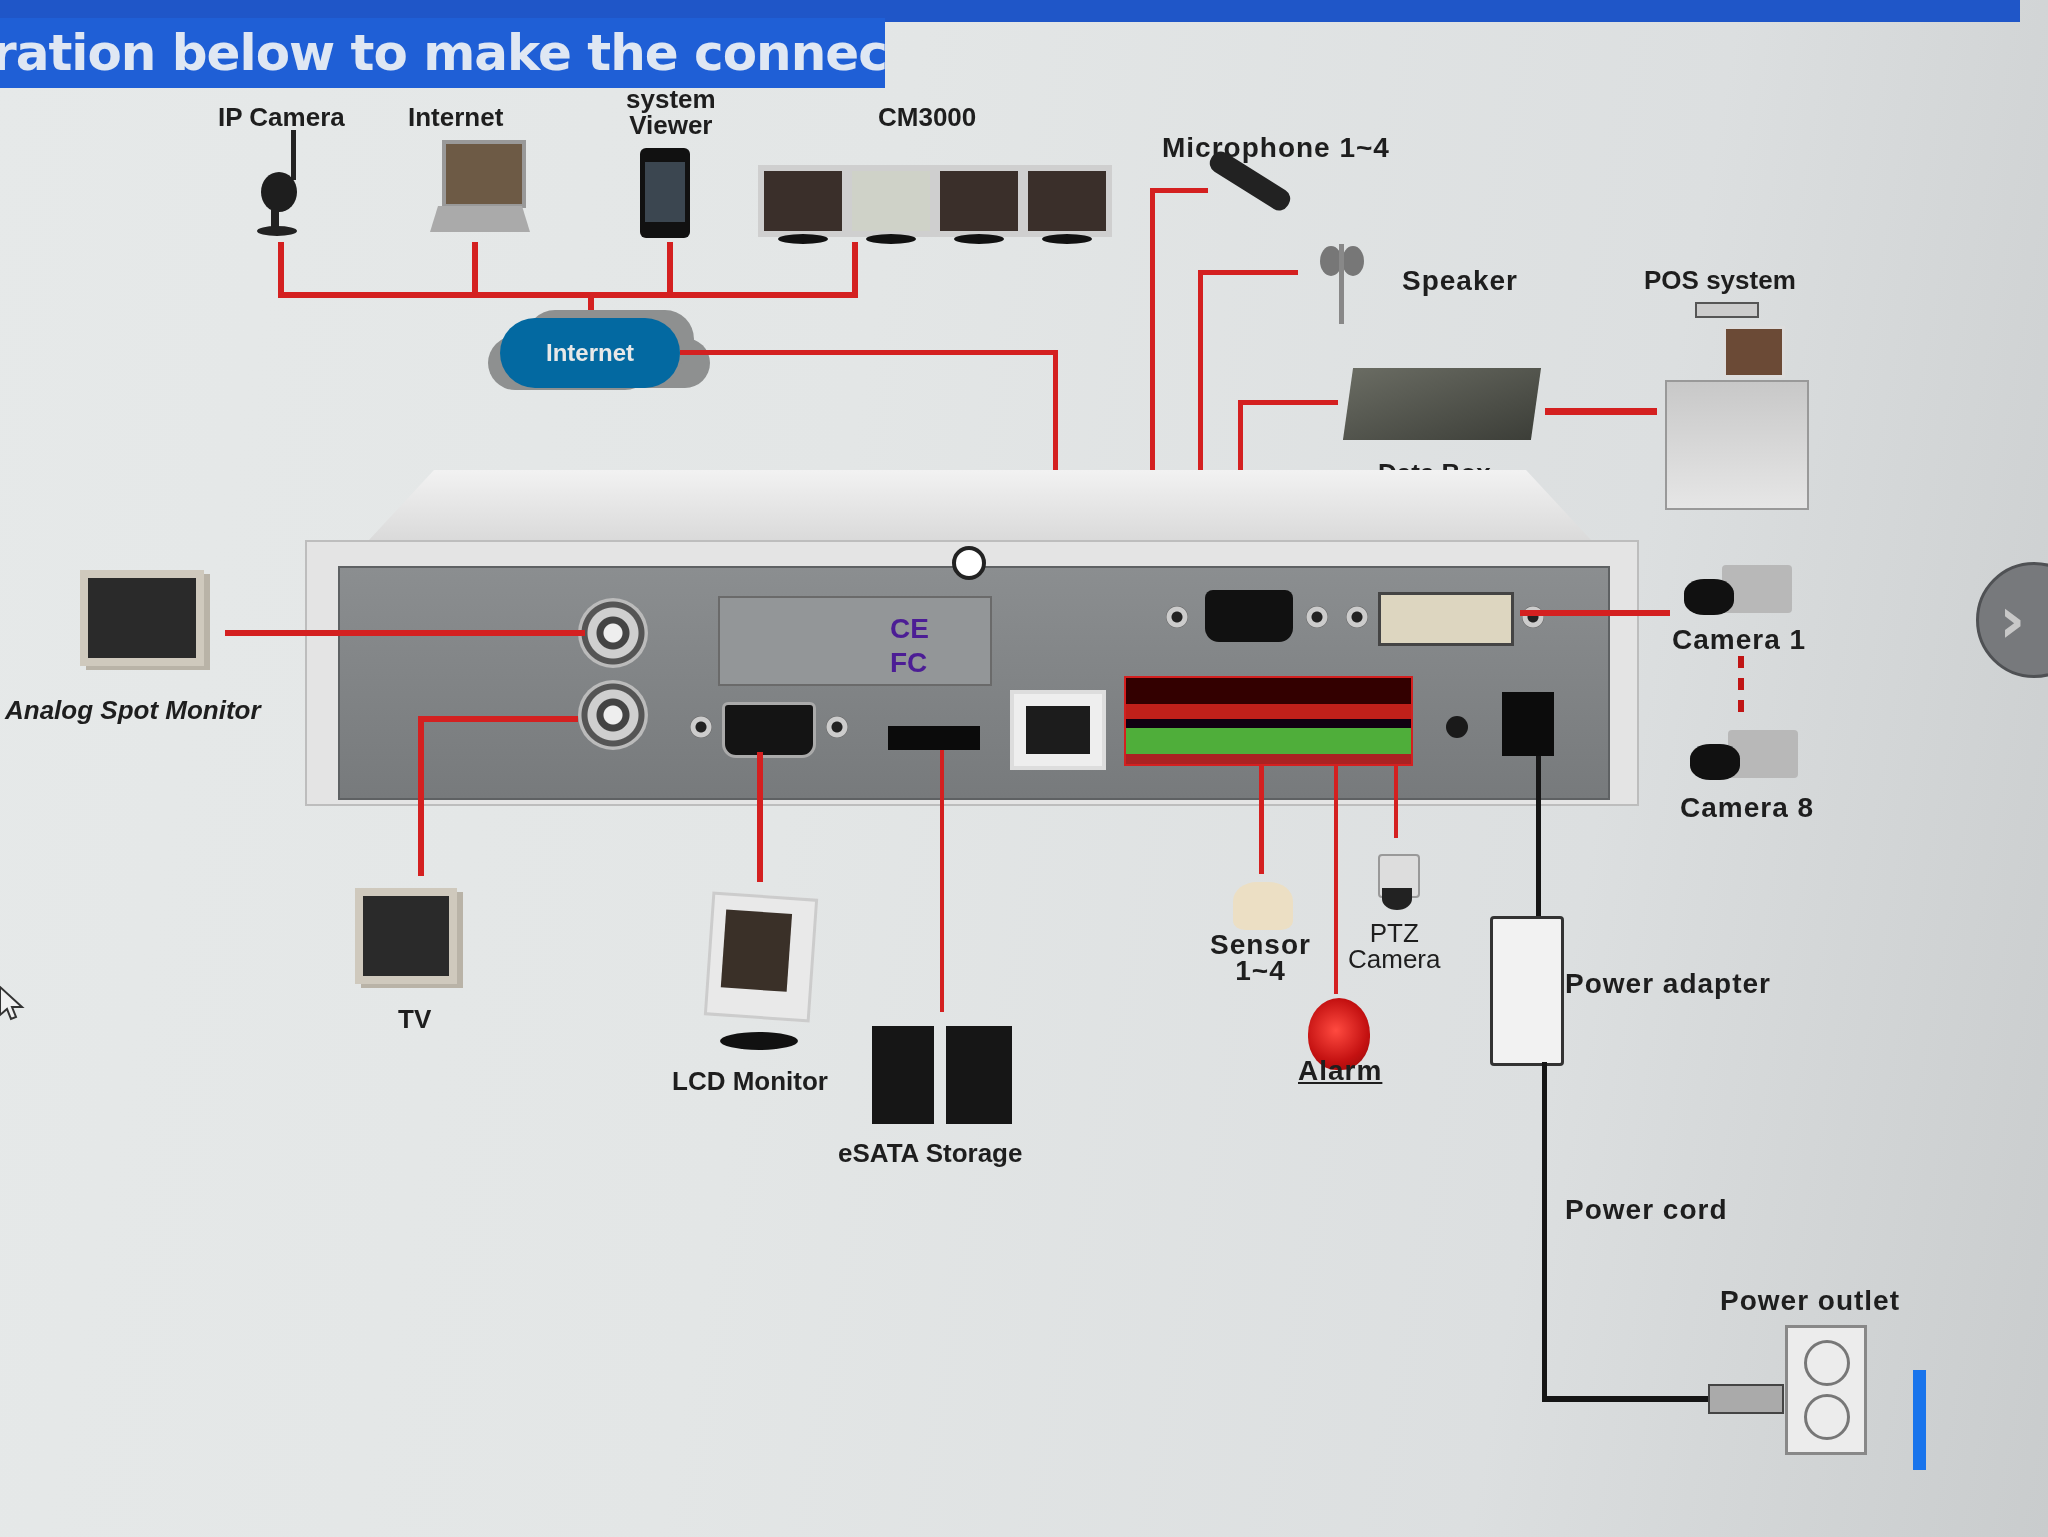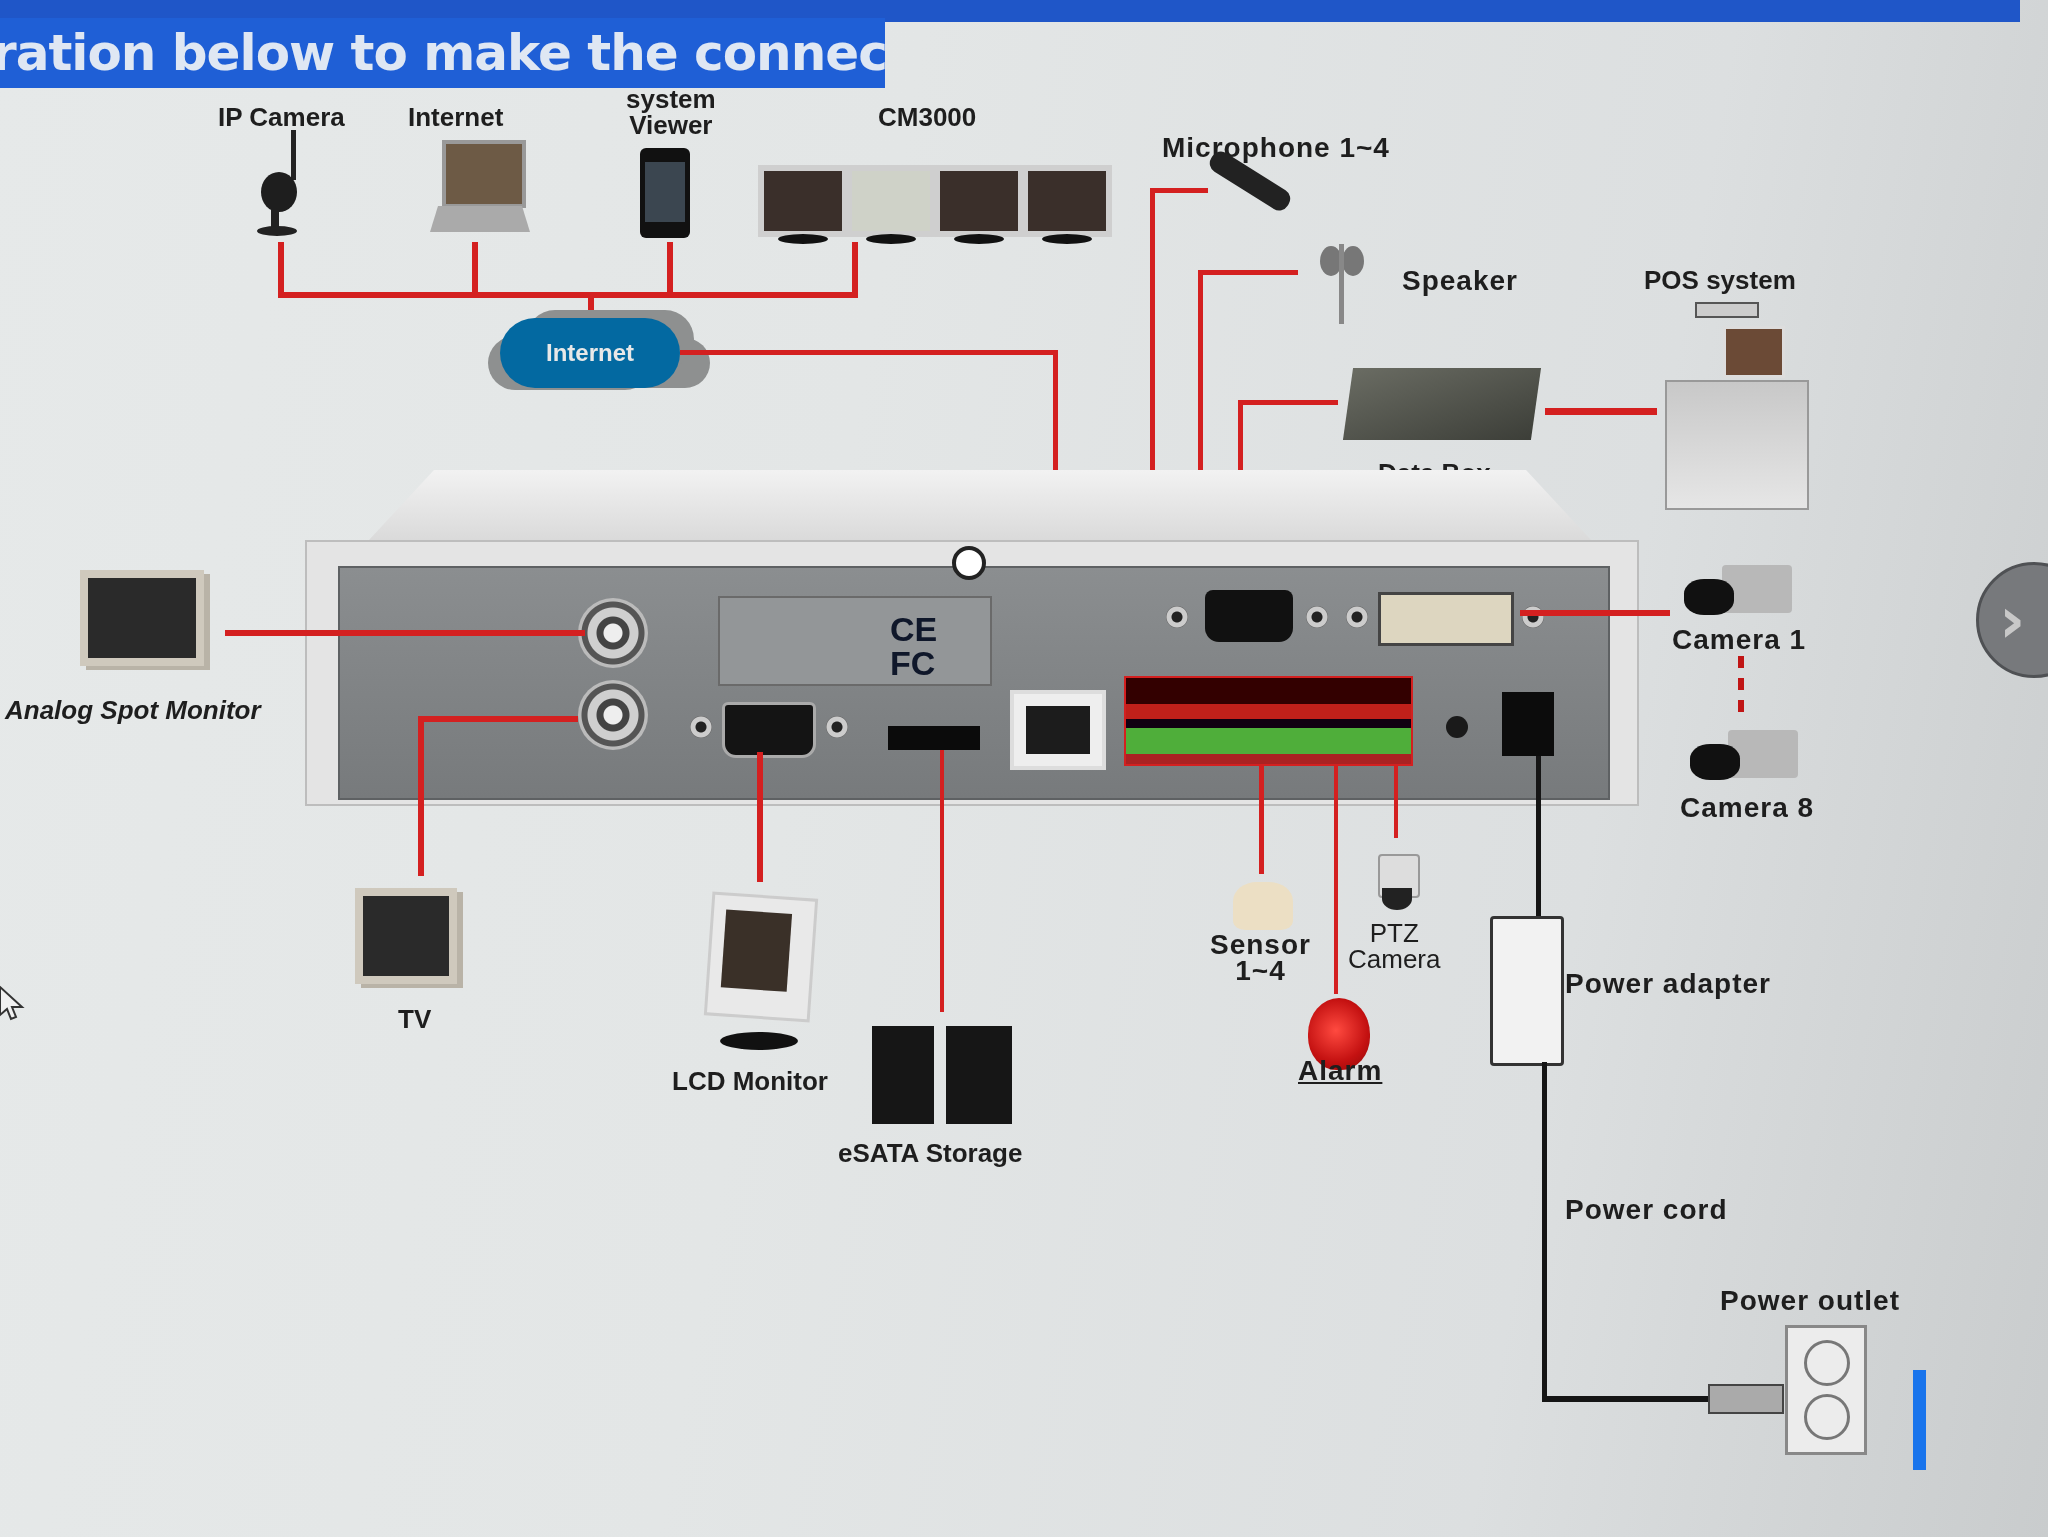--- a/index.html
+++ b/index.html
@@ -123,21 +123,21 @@
   <div class="abs" style="left:0;top:80px;width:140px;height:126px;background:linear-gradient(#c8c8c8,#e6e6e6);border:2px solid #999;"></div>
 </div>
 
 <div id="dvr-top" class="abs"></div>
 <div id="dvr-shell" class="abs"></div>
 <div id="dvr-panel" class="abs"></div>
 <div id="lock-dot" class="abs"></div>
 <div class="bnc" style="left:578px;top:598px;"></div>
 <div class="bnc" style="left:578px;top:680px;"></div>
 <div id="label-plate" class="abs">
-  <div class="abs" style="left:170px;top:14px;font-size:34px;font-weight:bold;color:#0f172a;line-height:34px;">CE<br>FC</div>
+  <div class="abs" style="left:170px;top:14px;font-size:28px;font-weight:bold;color:#4c1d95;line-height:34px;">CE<br>FC</div>
 </div>
 <div class="screw" style="left:690px;top:716px;"></div>
 <div id="vga" class="abs"></div>
 <div class="screw" style="left:826px;top:716px;"></div>
 <div id="esata" class="abs"></div>
 <div id="rj45" class="abs">
     <div class="hole"></div>
   </div>
 <div class="screw" style="left:1166px;top:606px;"></div>
 <div id="serial" class="abs"></div>

